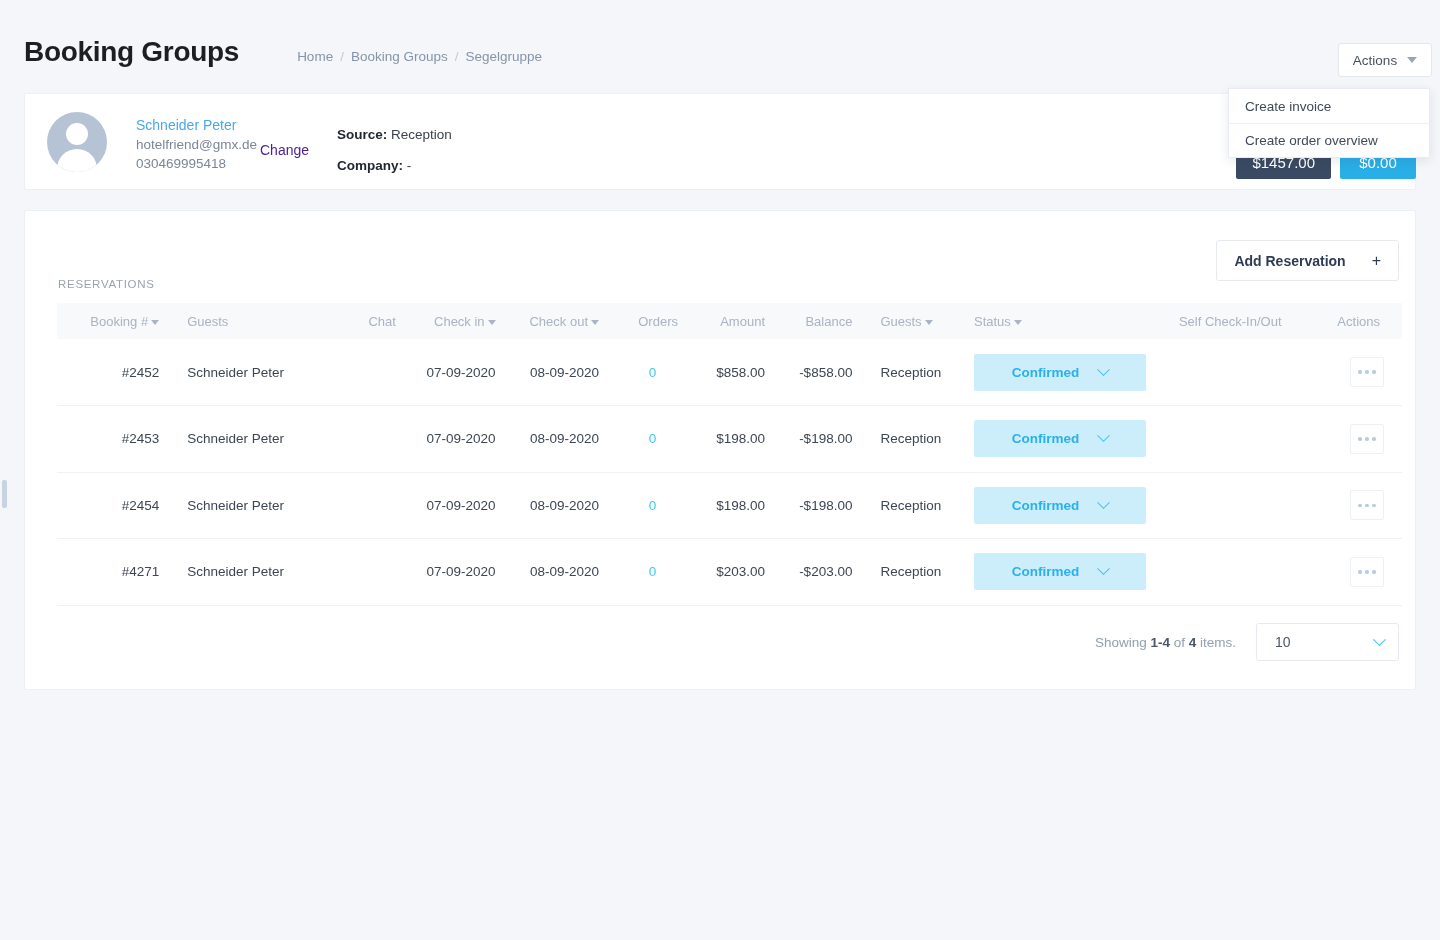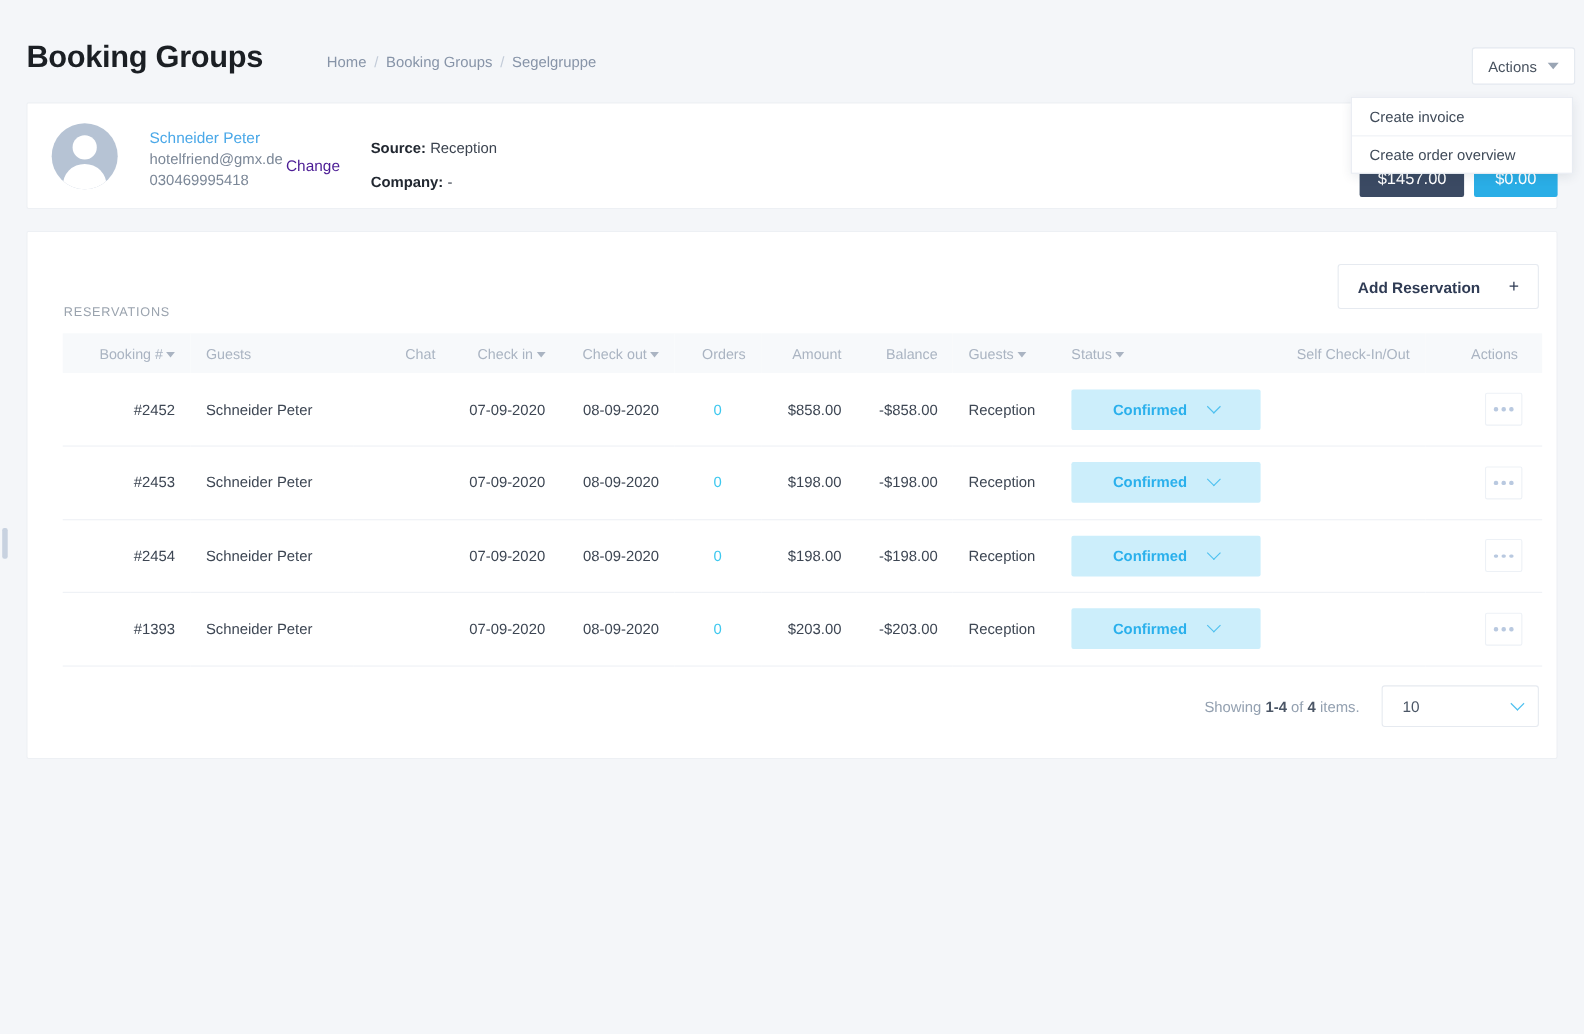--- a/index.html
+++ b/index.html
@@ -341,21 +341,21 @@
               </div>
             </td>
             <td class="c-self"></td>
             <td class="c-actions"><span class="dots-btn">
                 <i></i>
                 <i></i>
                 <i></i>
               </span></td>
           </tr>
           <tr>
-            <td class="c-booking">#1393</td>
+            <td class="c-booking">#4271</td>
             <td class="c-guests">Schneider Peter</td>
             <td class="c-chat"></td>
             <td class="c-checkin">07-09-2020</td>
             <td class="c-checkout">08-09-2020</td>
             <td class="c-orders"><span class="num">0</span></td>
             <td class="c-amount">$203.00</td>
             <td class="c-balance">-$203.00</td>
             <td class="c-source">Reception</td>
             <td class="c-status">
               <div class="status-pill">

